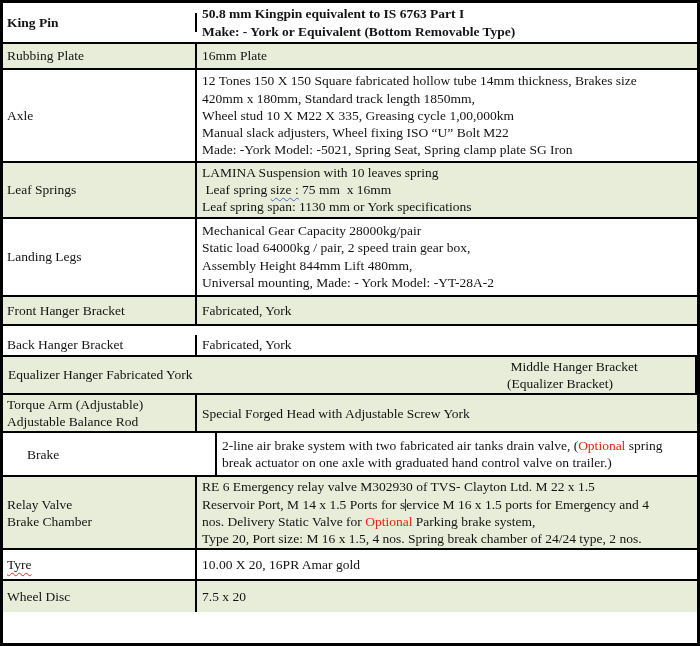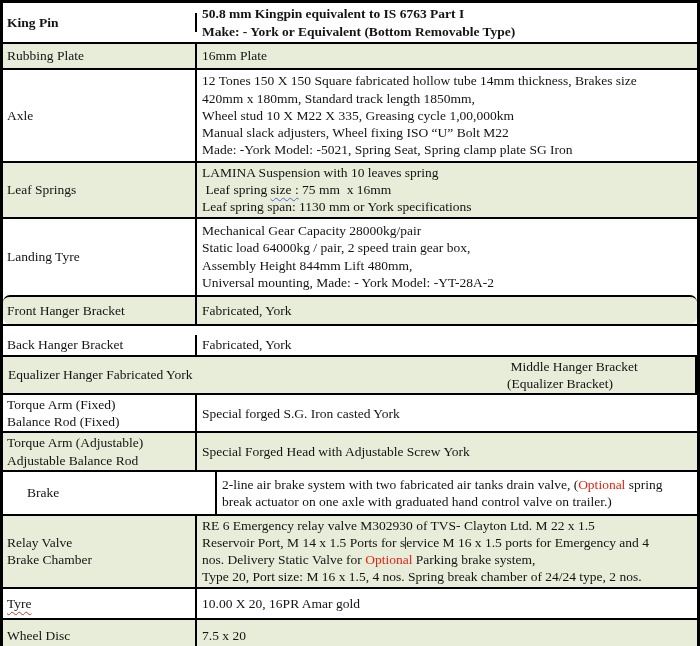--- a/index.html
+++ b/index.html
@@ -99,30 +99,30 @@
         <div class="line"><span>Leaf Springs</span></div>
       </div>
       <div class="cell right">
         <div class="line"><span>LAMINA Suspension with 10 leaves spring</span></div>
         <div class="line"><span> Leaf spring </span><span class="wavy-blue">size :</span><span> 75 mm  x 16mm</span></div>
         <div class="line"><span>Leaf spring span: 1130 mm or York specifications</span></div>
       </div>
     </div>
     <div class="row" style="min-height: 78px;">
       <div class="cell left">
-        <div class="line"><span>Landing Tyre</span></div>
+        <div class="line"><span>Landing Legs</span></div>
       </div>
       <div class="cell right">
         <div class="line"><span>Mechanical Gear Capacity 28000kg/pair</span></div>
         <div class="line"><span>Static load 64000kg / pair, 2 speed train gear box,</span></div>
         <div class="line"><span>Assembly Height 844mm Lift 480mm,</span></div>
         <div class="line"><span>Universal mounting, Made: - York Model: -YT-28A-2</span></div>
       </div>
     </div>
-    <div class="row shaded" style="min-height: 29px; border-radius: 7px;">
+    <div class="row shaded" style="min-height: 29px;">
       <div class="cell left">
         <div class="line"><span>Front Hanger Bracket</span></div>
       </div>
       <div class="cell right">
         <div class="line"><span>Fabricated, York</span></div>
       </div>
     </div>
     <div class="row" style="min-height: 31px; align-items: flex-end;">
       <div class="cell left">
         <div class="line"><span>Back Hanger Bracket</span></div>
@@ -131,29 +131,20 @@
         <div class="line"><span>Fabricated, York</span></div>
       </div>
     </div>
     <div class="row shaded" style="min-height: 36px;">
       <div class="cell right">
         <div class="line"><span>Equalizer Hanger Fabricated York</span></div>
       </div>
       <div class="cell left">
         <div class="line"><span> Middle Hanger Bracket</span></div>
         <div class="line"><span>(Equalizer Bracket)</span></div>
-      </div>
-    </div>
-    <div class="row" style="min-height: 34px;">
-      <div class="cell left">
-        <div class="line"><span>Torque Arm (Fixed)</span></div>
-        <div class="line"><span>Balance Rod (Fixed)</span></div>
-      </div>
-      <div class="cell right">
-        <div class="line"><span>Special forged S.G. Iron casted York</span></div>
       </div>
     </div>
     <div class="row shaded" style="min-height: 36px;">
       <div class="cell left">
         <div class="line"><span>Torque Arm (Adjustable)</span></div>
         <div class="line"><span>Adjustable Balance Rod</span></div>
       </div>
       <div class="cell right">
         <div class="line"><span>Special Forged Head with Adjustable Screw York</span></div>
       </div>

